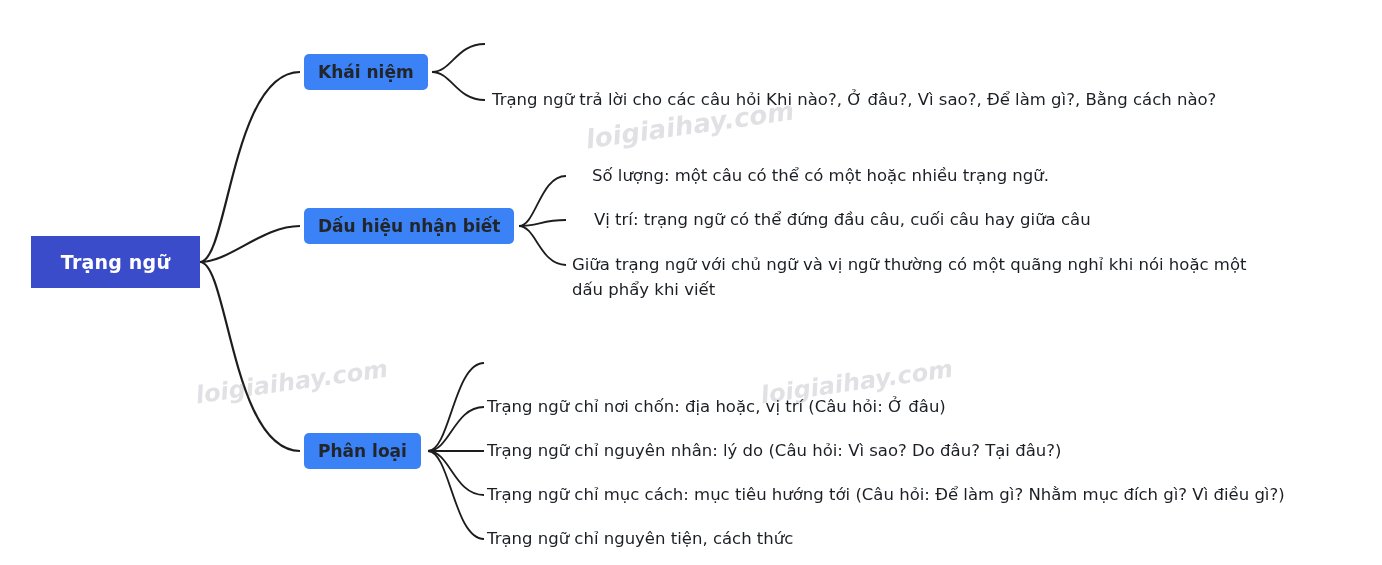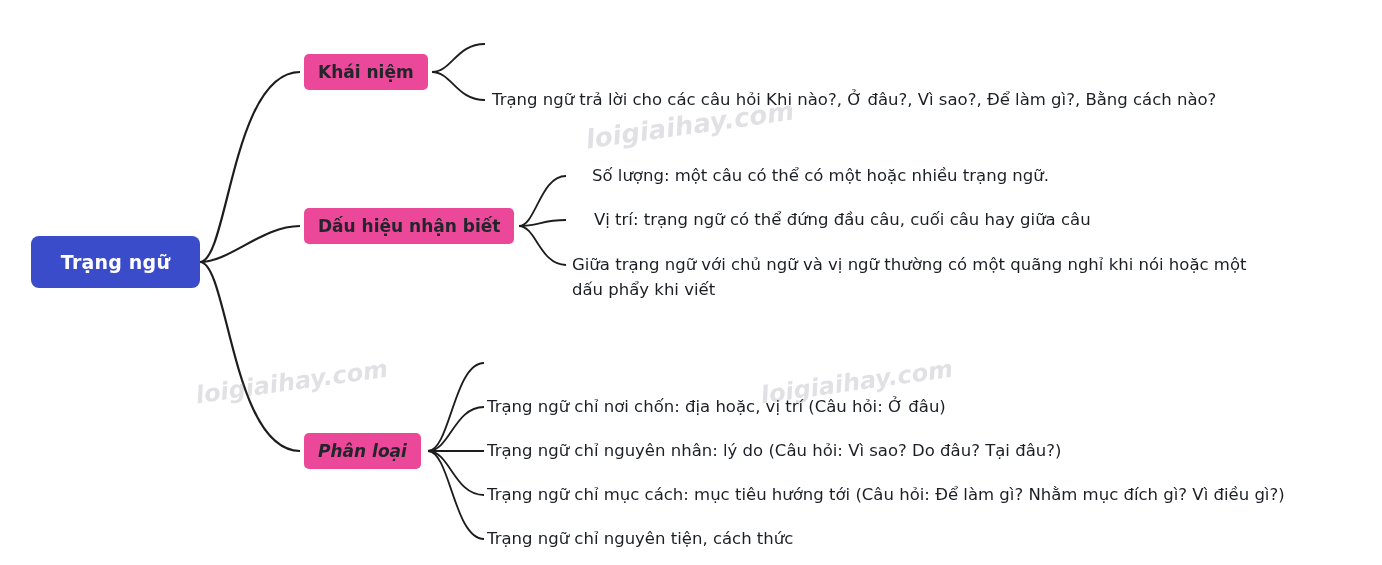--- a/index.html
+++ b/index.html
@@ -28,31 +28,31 @@
   .node {
     position: absolute;
     box-sizing: border-box;
   }
   .root-node {
     left: 31px;
     top: 236px;
     width: 169px;
     height: 52px;
     background: #3b4cca;
-    border-radius: 8px;
+    border-radius: 0;
     color: #ffffff;
     font-size: 19px;
     font-weight: bold;
     display: flex;
     align-items: center;
     justify-content: center;
     letter-spacing: .2px;
   }
   .branch-node {
-    background: #ec4899;
+    background: #3b82f6;
     border-radius: 5px;
     color: #22262b;
     font-size: 17px;
     font-weight: bold;
     display: flex;
     align-items: center;
     justify-content: center;
     padding: 0 14px;
     height: 36px;
     white-space: nowrap;
@@ -101,21 +101,21 @@
     <path d="M428 451 C 450 451, 454 407, 484 407" fill="none" stroke="#1d1d1d" stroke-width="1.8"></path>
     <path d="M428 451 C 452 451, 456 451, 484 451" fill="none" stroke="#1d1d1d" stroke-width="1.8"></path>
     <path d="M428 451 C 450 451, 454 495, 484 495" fill="none" stroke="#1d1d1d" stroke-width="1.8"></path>
     <path d="M428 451 C 450 451, 454 539, 484 539" fill="none" stroke="#1d1d1d" stroke-width="1.8"></path>
   </svg>
 
   <div class="node root-node">Trạng ngữ</div>
 
   <div class="node branch-node" style="left:304px; top:54px;">Khái niệm</div>
   <div class="node branch-node" style="left:304px; top:208px;">Dấu hiệu nhận biết</div>
-  <div class="node branch-node" style="left:304px; top:433px;font-style:italic;">Phân loại</div>
+  <div class="node branch-node" style="left:304px; top:433px;">Phân loại</div>
 
   <div class="leaf" style="left:492px; top:88px; width:830px;">Trạng ngữ trả lời cho các câu hỏi Khi nào?, Ở đâu?, Vì sao?, Để làm gì?, Bằng cách nào?</div>
 
   <div class="leaf" style="left:592px; top:164px; width:700px;">Số lượng: một câu có thể có một hoặc nhiều trạng ngữ.</div>
   <div class="leaf" style="left:594px; top:208px; width:700px;">Vị trí: trạng ngữ có thể đứng đầu câu, cuối câu hay giữa câu</div>
   <div class="leaf" style="left:572px; top:253px; width:700px;">Giữa trạng ngữ với chủ ngữ và vị ngữ thường có một quãng nghỉ khi nói hoặc một dấu phẩy khi viết</div>
 
   <div class="leaf" style="left:487px; top:395px; width:860px;">Trạng ngữ chỉ nơi chốn: địa hoặc, vị trí (Câu hỏi: Ở đâu)</div>
   <div class="leaf" style="left:487px; top:439px; width:860px;">Trạng ngữ chỉ nguyên nhân: lý do (Câu hỏi: Vì sao? Do đâu? Tại đâu?)</div>
   <div class="leaf" style="left:487px; top:483px; width:880px;">Trạng ngữ chỉ mục cách: mục tiêu hướng tới (Câu hỏi: Để làm gì? Nhằm mục đích gì? Vì điều gì?)</div>

